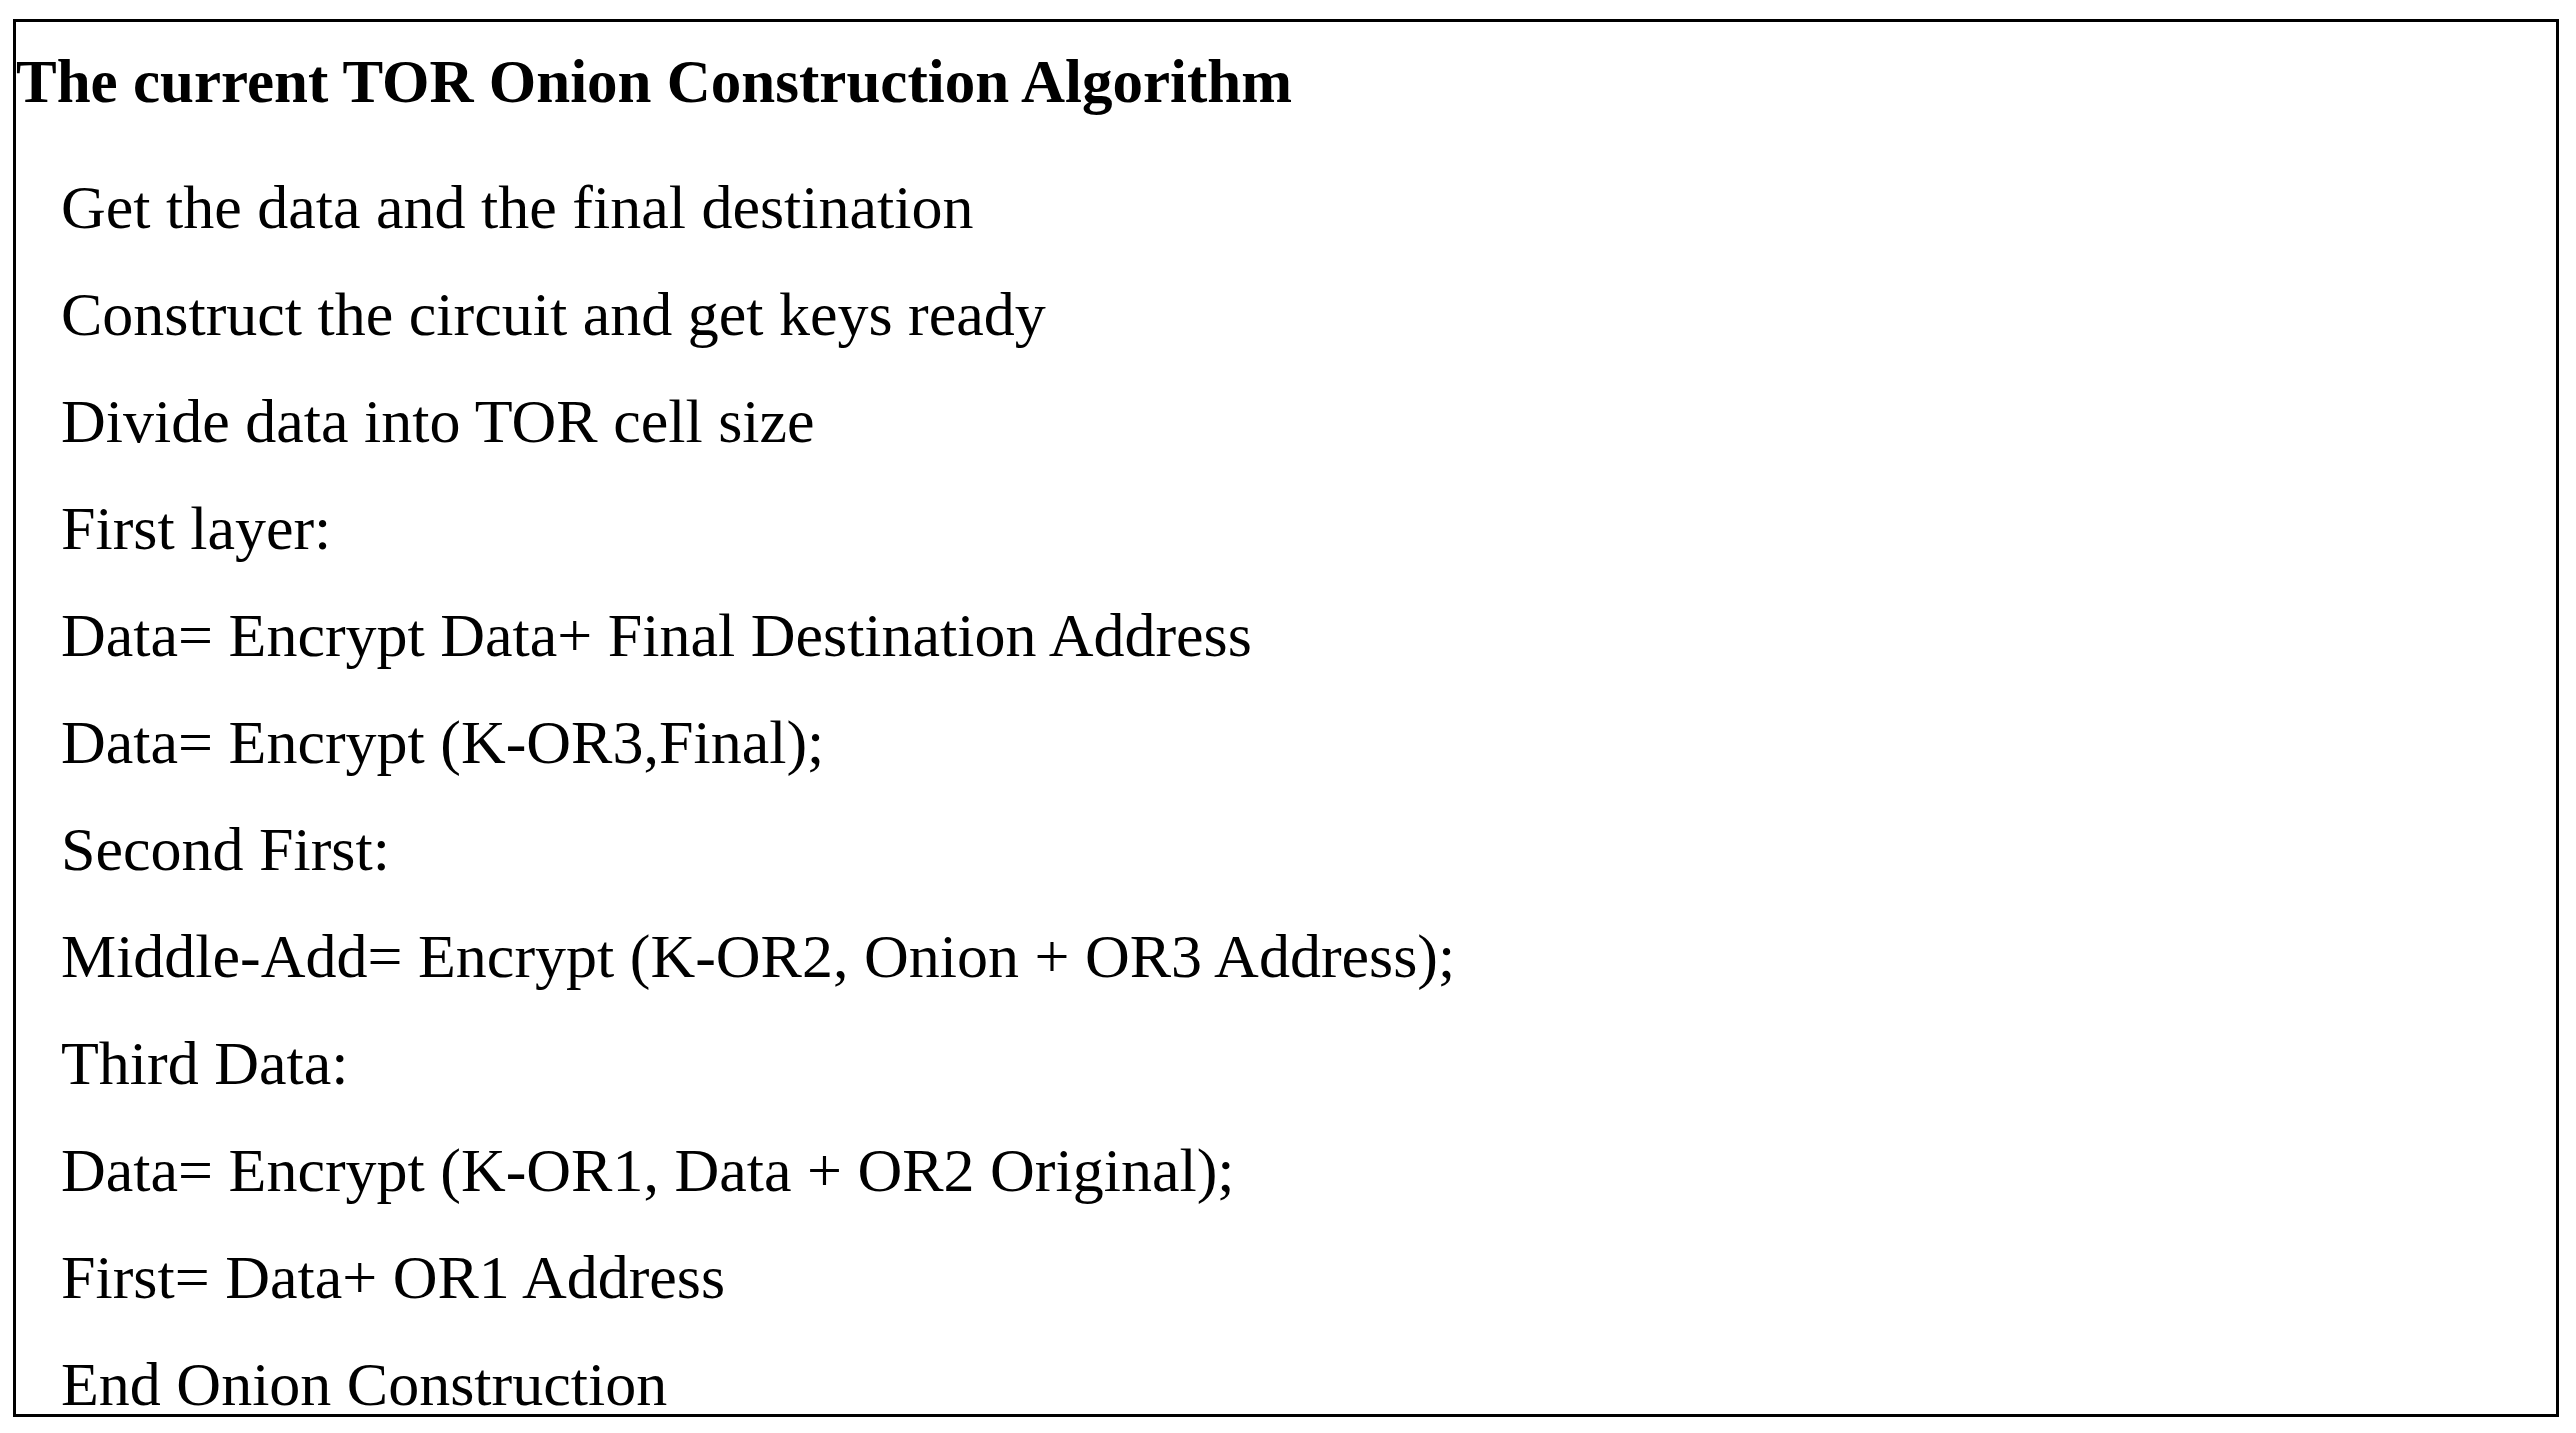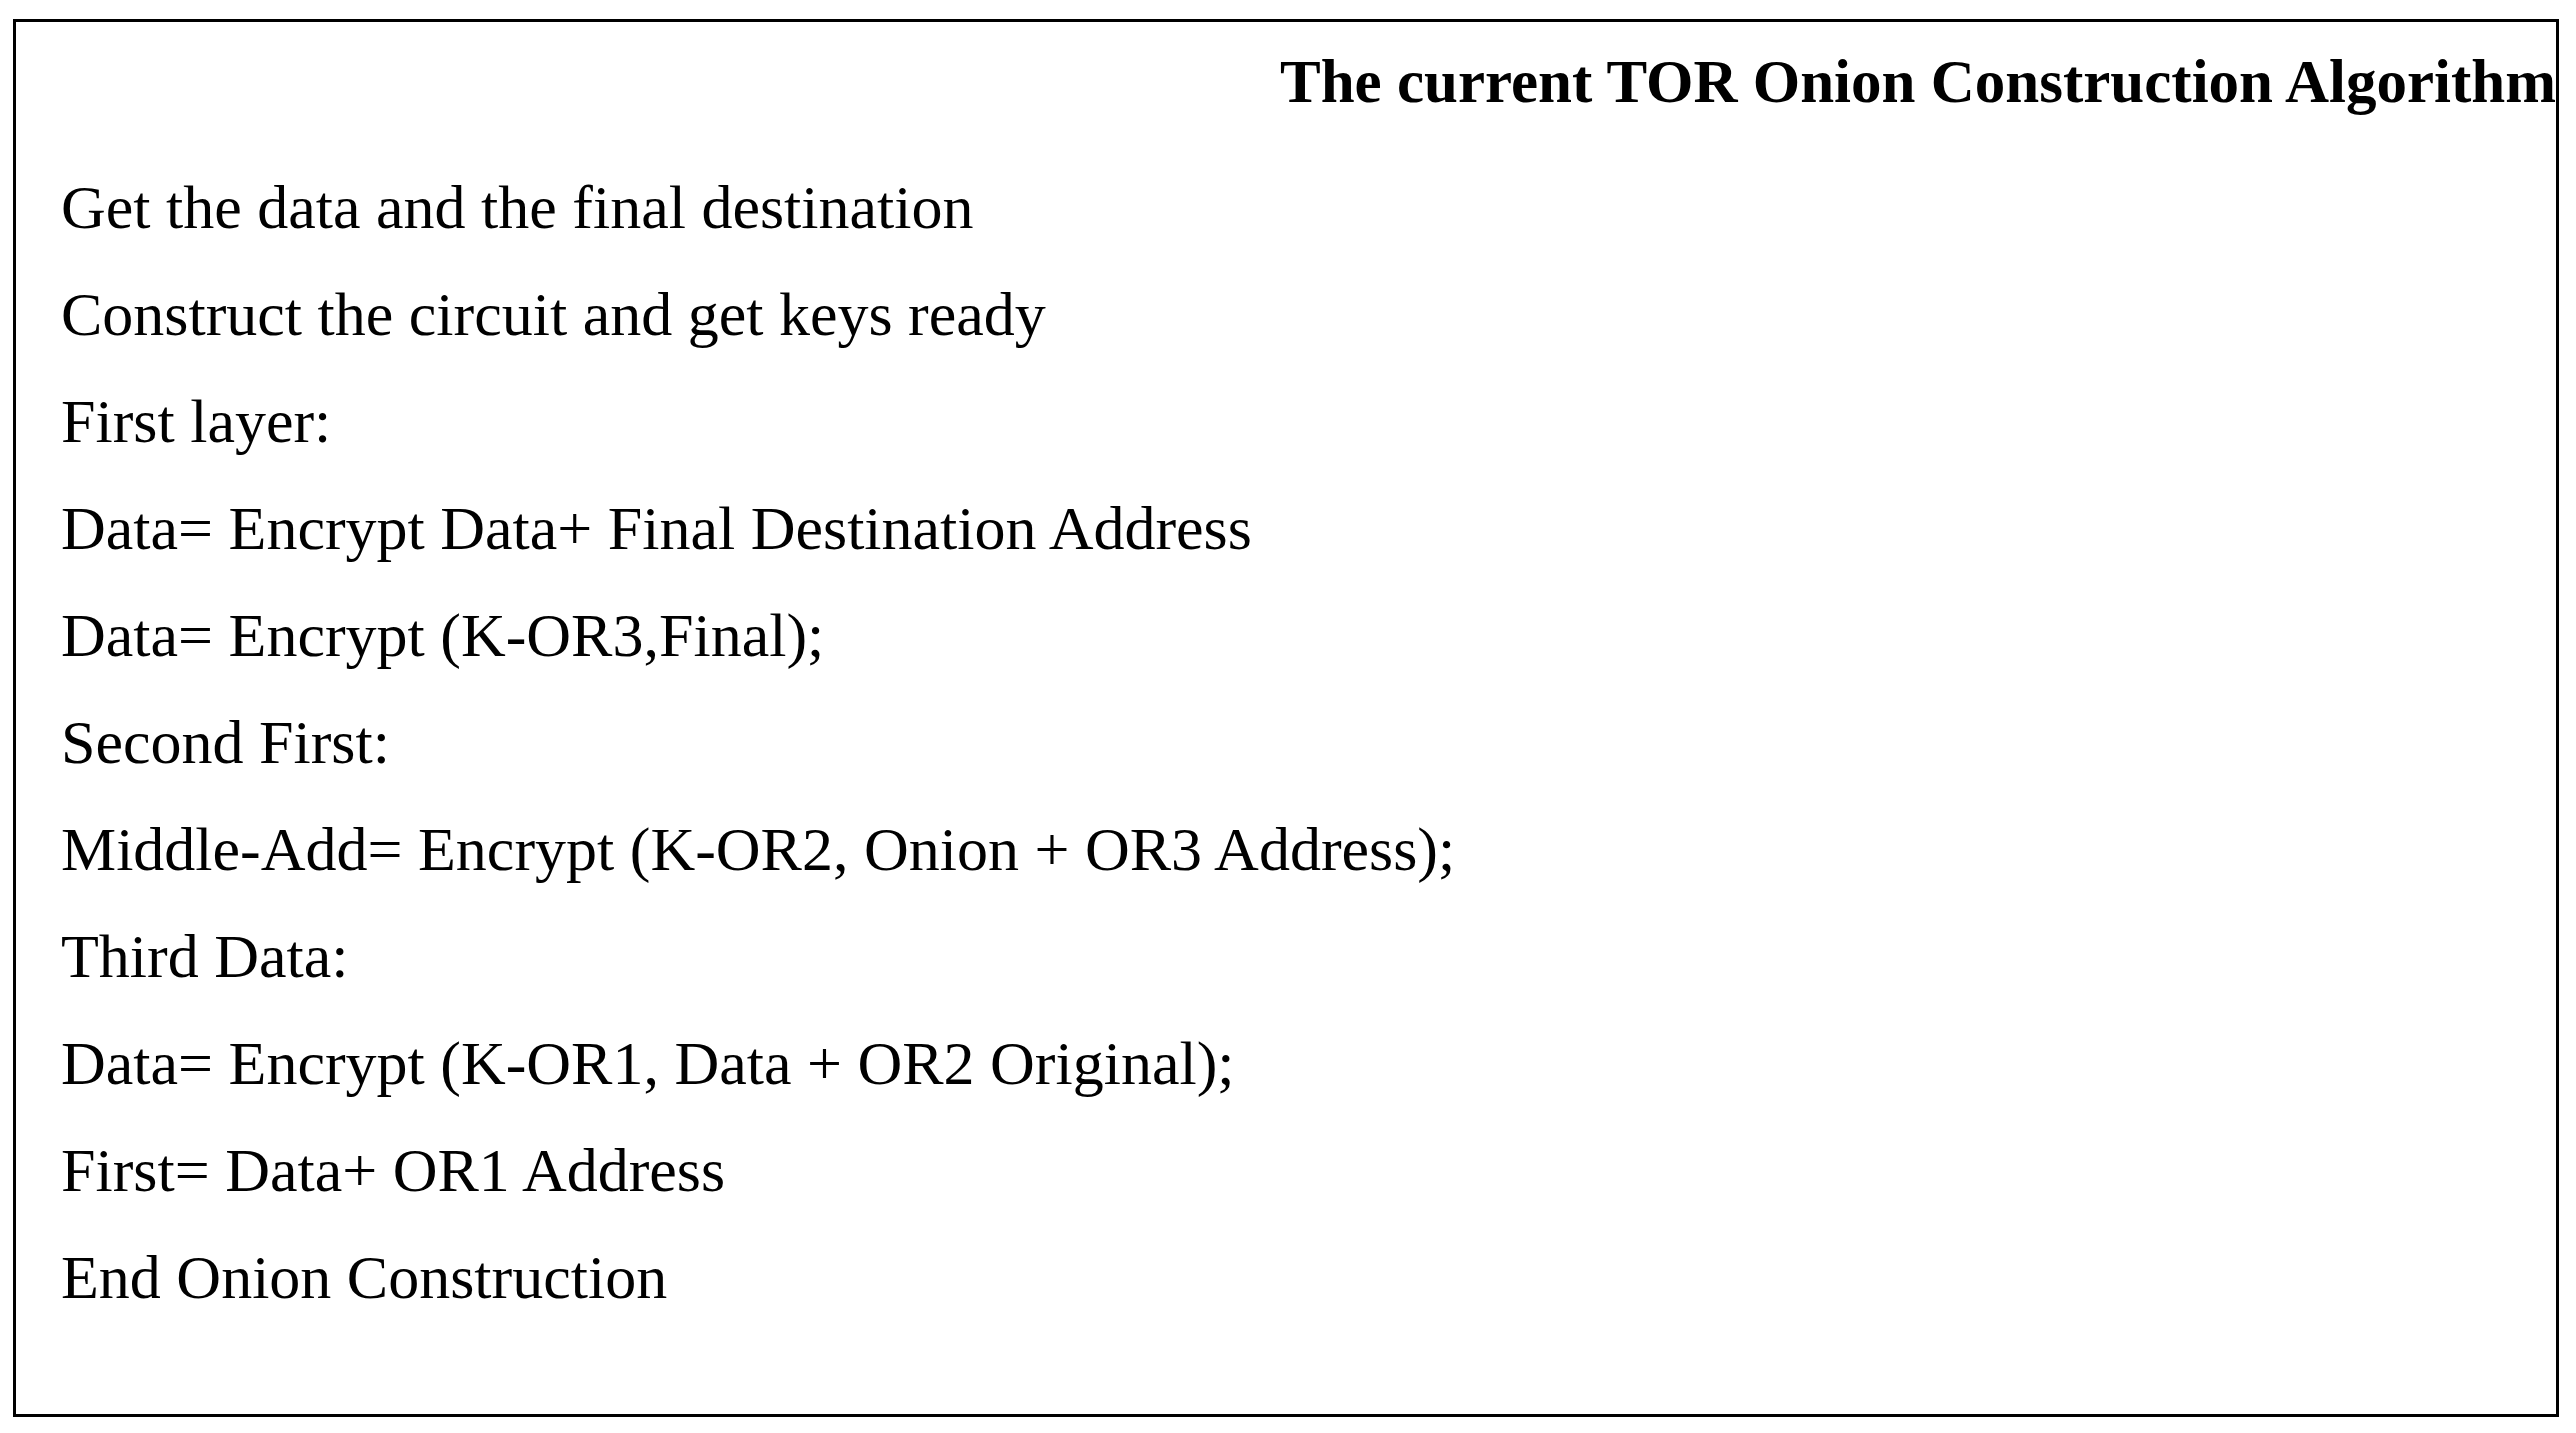--- a/index.html
+++ b/index.html
@@ -26,21 +26,21 @@
     }
     .algo-title {
       position: absolute;
       left: 0;
       right: 0;
       top: 19.3px;           
       height: 81px;
       line-height: 81px;
       font-size: 61px;
       font-weight: bold;
-      text-align: right;
+      text-align: left;
       white-space: nowrap;
     }
     .algo-lines {
       position: absolute;
       left: 29px;            
       top: 116px;            
       margin: 16px;
       padding: 0;
       list-style: none;
     }
@@ -53,20 +53,21 @@
   </style>
 </head>
 <body>
 
 <div class="algo-box">
   <div class="algo-title">The current TOR Onion Construction Algorithm</div>
 
   <ol class="algo-lines">
     <li class="algo-line">Get the data and the final destination</li>
     <li class="algo-line">Construct the circuit and get keys ready</li>
+    <li class="algo-line">Divide data into TOR cell size</li>
     <li class="algo-line">First layer:</li>
     <li class="algo-line">Data= Encrypt Data+ Final Destination Address</li>
     <li class="algo-line">Data= Encrypt (K-OR3,Final);</li>
     <li class="algo-line">Second First:</li>
     <li class="algo-line">Middle-Add= Encrypt (K-OR2, Onion + OR3 Address);</li>
     <li class="algo-line">Third Data:</li>
     <li class="algo-line">Data= Encrypt (K-OR1, Data + OR2 Original);</li>
     <li class="algo-line">First= Data+ OR1 Address</li>
     <li class="algo-line">End Onion Construction</li>
   </ol>

